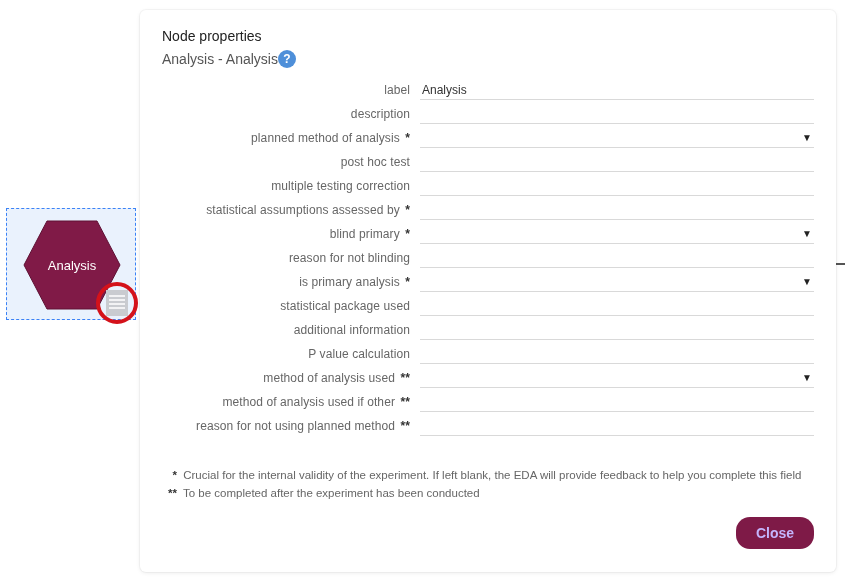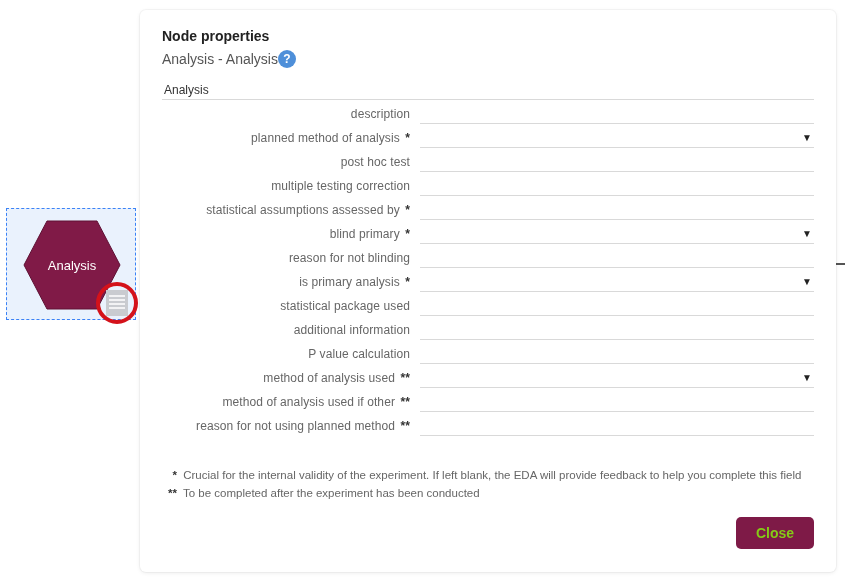--- a/index.html
+++ b/index.html
@@ -64,21 +64,21 @@
   
   .panel {
     position:absolute;
     left:140px; top:10px;
     width:696px; height:562px;
     background:#fff;
     border-radius:6px;
     box-shadow: 0 1px 4px rgba(0,0,0,0.08), 0 0 0 1px rgba(0,0,0,0.03);
     padding: 18px 22px 14px 22px;
   }
-  .panel-title { font-weight:bold; font-size:14px; color:#222; margin-bottom:6px;}
+  .panel-title { font-weight:normal; font-size:14px; color:#222; margin-bottom:6px;}
   .subtitle { font-size:14px; color:#555; display:flex; align-items:center; margin-bottom:10px;}
   .help-icon {
     width:18px; height:18px; border-radius:50%;
     background:#4e8fd9; color:#fff; font-size:12px; font-weight:bold;
     display:inline-flex; align-items:center; justify-content:center;
     cursor:pointer;
   }
   .form { }
   .row { display:flex; align-items:center; height:24px; }
   .lbl {
@@ -108,23 +108,23 @@
   .select { cursor:pointer; display:block; }
   .caret {
     position:absolute; right:2px; top:4px;
     font-size:10px; color:#222; pointer-events:none;
   }
   .footnotes { margin-top:28px; font-size:11.5px; color:#666; line-height:1.6;}
   .footnotes .fstar { font-weight:bold; color:#333; display:inline-block; width:18px; text-align:right; padding-right:3px;}
   .actions { display:flex; justify-content:flex-end; margin-top:14px;}
   .close-btn {
     background:#7e1a47;
-    color:#84cc16;
+    color:#c4b5fd;
     border:none;
-    border-radius:5px;
+    border-radius:14px;
     padding:8px 20px;
     font-size:14px; font-weight:bold;
     cursor:pointer;
   }
 </style>
 </head>
 <body>
 
 <div class="node-wrap">
   <div class="hexagon">
@@ -141,20 +141,21 @@
 
 <div class="panel">
   <div class="panel-title">Node properties</div>
   <div class="subtitle">
     <span>Analysis - Analysis</span>
     <span class="help-icon">?</span>
   </div>
 
   <div class="form" id="form">
       <div class="row">
+        <div class="lbl"><span>label</span></div>
         <div class="fld"><input type="text" value="Analysis" style=""></div>
       </div>
       <div class="row">
         <div class="lbl"><span>description</span></div>
         <div class="fld"><input type="text" value="" style=""></div>
       </div>
       <div class="row">
         <div class="lbl"><span>planned method of analysis</span><span class="star"> *</span></div>
         <div class="fld">
           <span class="select"></span>

